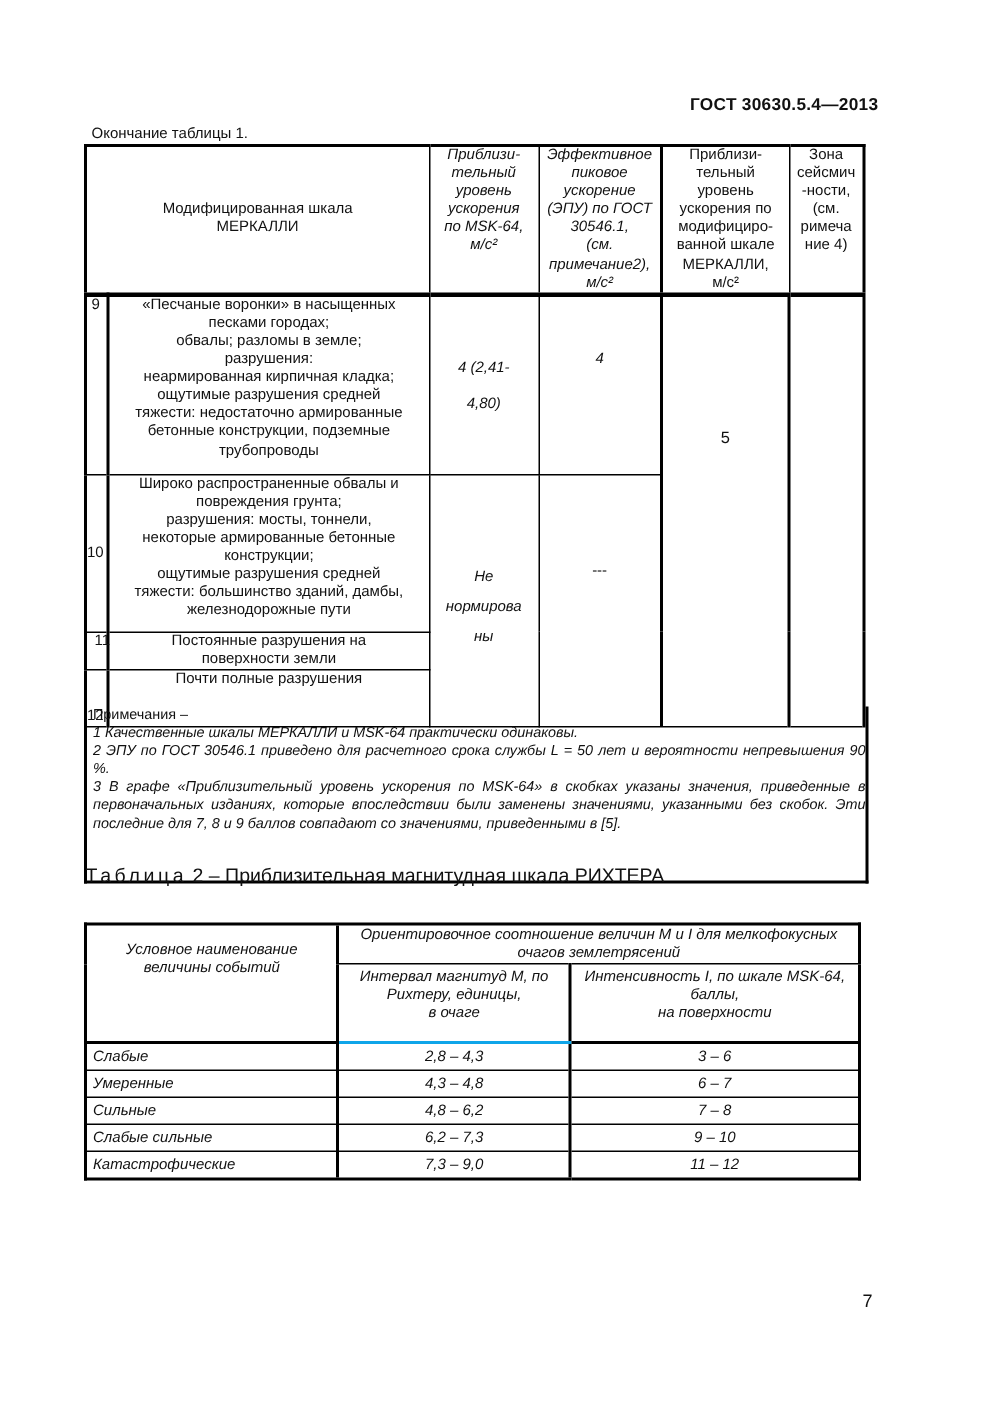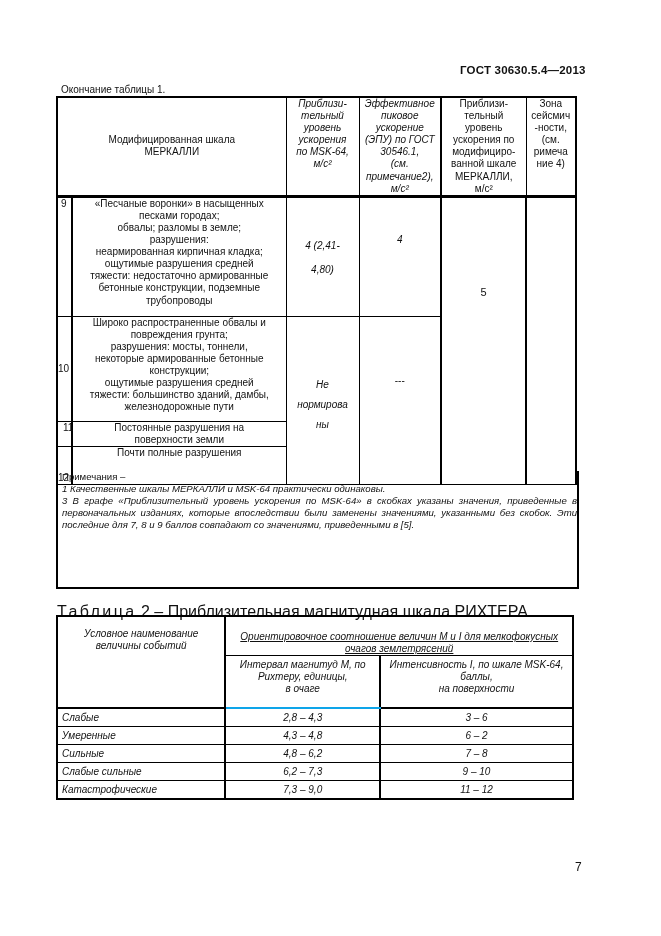--- a/index.html
+++ b/index.html
@@ -1,21 +1,21 @@
 <!DOCTYPE html>
 <html><head>
 <meta charset="utf-8">
 <style>
   html, body { margin:0; padding:0; background:#ffffff; }
   body { width:661px; height:936px; position:relative; overflow:hidden;
          font-family:"Liberation Sans", sans-serif; color:#111; }
   .abs { position:absolute; }
   #hdr { left:460px; top:64px; font-size:11.5px; font-weight:bold; letter-spacing:0.2px; }
   #cap1 { left:61px; top:84px; font-size:10px; }
-  #cap2 { left:57px; top:603px; font-size:16px; }
+  #cap2 { left:57px; top:576px; font-size:13px; }
   #cap2 .sp { letter-spacing:2.4px; }
   #pageno { left:575px; top:860px; font-size:12px; }
 
   table { border-collapse:collapse; table-layout:fixed; }
   td { padding:0; vertical-align:top; text-align:center; font-size:10px; line-height:12.1px; }
 
   
   #t1 { left:56px; top:96px; width:519px; }
   #t1 td { border:1px solid #000; }
   #t1 .c-num { width:12px; border-right:2px solid #000; text-align:left; padding-left:3px; }
@@ -125,55 +125,56 @@
   <tr>
     <td class="c-num outer-l" style="height:37px; vertical-align:bottom; padding-left:0;">12</td>
     <td><span class="ml">Почти полные разрушения</span></td>
   </tr>
 </tbody>
   </table>
 
 <div id="notes" class="abs">
   <p>Примечания –</p>
   <p class="it">1 Качественные шкалы МЕРКАЛЛИ и MSK-64 практически одинаковы.</p>
+  <p class="it">2 ЭПУ по ГОСТ 30546.1 приведено для расчетного срока службы L = 50 лет и вероятности непревышения 90 %.</p>
   <p class="it">3 В графе «Приблизительный уровень ускорения по MSK-64» в скобках указаны значения, приведенные в первоначальных изданиях, которые впоследствии были заменены значениями, указанными без скобок. Эти последние для 7, 8 и 9 баллов совпадают со значениями, приведенными в [5].</p>
 </div>
 
 <div id="cap2" class="abs"><span class="sp">Таблица</span><span> 2 – Приблизительная  магнитудная шкала РИХТЕРА</span></div>
 
 <table id="t2" class="abs">
   <colgroup>
       <col style="width:158px">
       <col style="width:145px">
       <col style="width:181px">
     </colgroup>
   <tbody>
       <tr>
     <td rowspan="2" class="outer-l outer-t" style="padding-top:11px; border-bottom:2px solid #000;"><span class="ml">Условное наименование
 величины событий</span></td>
-    <td colspan="2" class="outer-t outer-r thick-l" style="height:24px; padding-top:14px;text-decoration:underline;"><span class="ml">Ориентировочное соотношение величин М и I для мелкофокусных
+    <td colspan="2" class="outer-t outer-r thick-l" style="height:24px; padding-top:1px;"><span class="ml">Ориентировочное соотношение величин М и I для мелкофокусных
 очагов землетрясений</span></td>
   </tr>
   <tr>
     <td class="thick-l" style="height:48px; padding-top:3px; border-bottom:2px solid #0ea5e9;"><span class="ml">Интервал магнитуд М, по
 Рихтеру, единицы,
 в очаге</span></td>
     <td class="thick-l outer-r" style="padding-top:3px; border-bottom:2px solid #000;"><span class="ml">Интенсивность I, по шкале MSK-64,
 баллы,
 на поверхности</span></td>
   </tr>
   <tr class="rowc">
     <td class="name outer-l">Слабые</td>
     <td class="thick-l">2,8 – 4,3</td>
     <td class="thick-l outer-r">3 – 6</td>
   </tr>
   <tr class="rowc">
     <td class="name outer-l">Умеренные</td>
     <td class="thick-l">4,3 – 4,8</td>
-    <td class="thick-l outer-r">6 – 2</td>
+    <td class="thick-l outer-r">6 – 7</td>
   </tr>
   <tr class="rowc">
     <td class="name outer-l">Сильные</td>
     <td class="thick-l">4,8 – 6,2</td>
     <td class="thick-l outer-r">7 – 8</td>
   </tr>
   <tr class="rowc">
     <td class="name outer-l">Слабые сильные</td>
     <td class="thick-l">6,2 – 7,3</td>
     <td class="thick-l outer-r">9 – 10</td>

